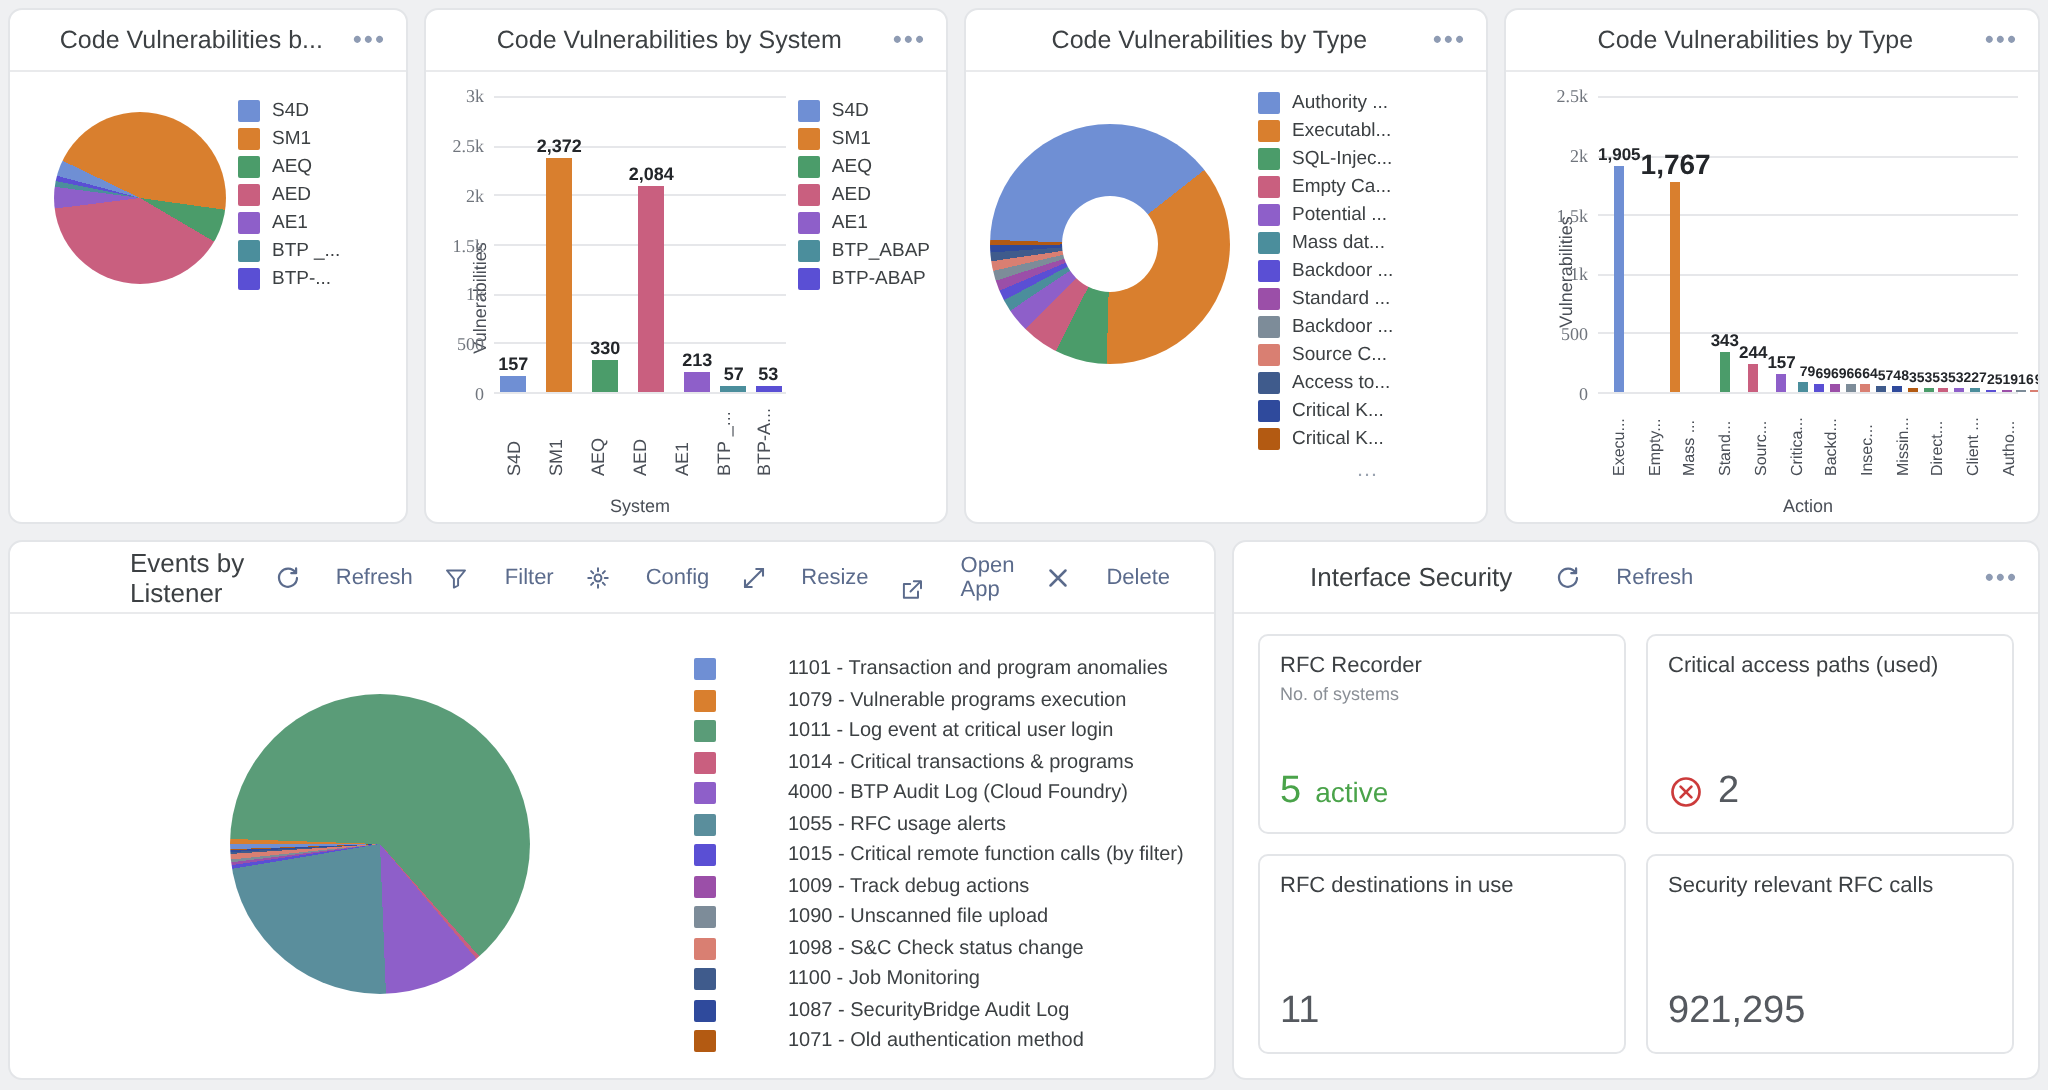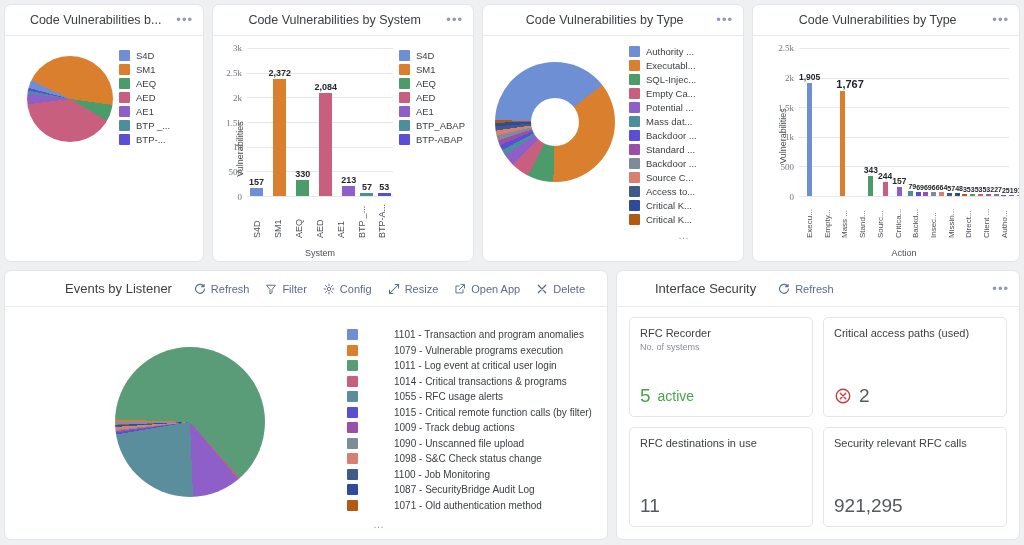--- a/index.html
+++ b/index.html
@@ -85,21 +85,21 @@
   
   .c4 { flex: 1; }
   .plot4 { position: relative; padding: 10px 8px 0 8px; height: 100%; }
 
   
   .cev { width: 604px; }
   .ev-head { height: 36px; flex: 0 0 36px; display: flex; align-items: center;
              border-bottom: 1px solid #e9eaec; padding: 0 10px; }
   .ev-title { font-size: 13px; color: #3c4043; margin-left: 50px; }
   .ev-tools { display: flex; align-items: center; gap: 16px; margin-left: auto; margin-right: 12px; }
-  .tool { display: flex; align-items: flex-end; gap: 5px; font-size: 11px; color: #5b6b8c; cursor: pointer; }
+  .tool { display: flex; align-items: flex-end; gap: 18px; font-size: 11px; color: #5b6b8c; cursor: pointer; }
   .tool svg { display: block; }
   .ev-body { flex: 1; display: flex; padding: 12px 10px 4px 10px; }
   .pie-ev { width: 150px; height: 150px; border-radius: 50%; margin: 28px 0 0 100px; flex:0 0 150px;}
   .ev-legend { margin: 10px 0 0 82px; }
   .ev-legend .lg-item { font-size: 10px; margin-bottom: 1.5px; gap: 36px; }
 
   
   .cis { flex: 1; }
   .is-head { height: 36px; flex: 0 0 36px; display: flex; align-items: center;
              border-bottom: 1px solid #e9eaec; padding: 0 10px; position: relative; }
@@ -374,21 +374,21 @@
                 <div class="gline" style="top: 0%;">
                   <div class="ytick" style="top: 0%;">2.5k</div>
                 </div>
               </div>
             <div class="bars" id="bars4" style="height:100%;">
                 <div class="bar-col">
                   <div class="bval" style="font-size: 8.5px; position: relative; left: 0px;">1,905</div>
                   <div class="bar" style="width: 5px; height: 112.776px; background: rgb(111, 143, 212);"></div>
                 </div>
                 <div class="bar-col">
-                  <div class="bval" style="font-size: 11px; position: relative; left: 0px; margin-left: 16px;">1,767</div>
+                  <div class="bval" style="font-size: 14px; position: relative; left: 0px;">1,767</div>
                   <div class="bar" style="width: 5px; height: 104.606px; background: rgb(217, 127, 46);"></div>
                 </div>
                 <div class="bar-col">
                   <div class="bval" style="font-size: 8.5px; position: relative; left: 0px;">343</div>
                   <div class="bar" style="width: 5px; height: 20.3056px; background: rgb(75, 156, 106);"></div>
                 </div>
                 <div class="bar-col">
                   <div class="bval" style="font-size: 8.5px; position: relative; left: 0px;">244</div>
                   <div class="bar" style="width: 5px; height: 14.4448px; background: rgb(201, 95, 127);"></div>
                 </div>
@@ -571,20 +571,24 @@
               </div>
               <div class="lg-item">
                 <span class="sw" style="background: rgb(90, 156, 120);"></span>
                 <span>1011 - Log event at critical user login</span>
               </div>
               <div class="lg-item">
                 <span class="sw" style="background: rgb(201, 95, 127);"></span>
                 <span>1014 - Critical transactions &amp; programs</span>
               </div>
               <div class="lg-item">
+                <span class="sw" style="background: rgb(142, 95, 201);"></span>
+                <span>4000 - BTP Audit Log (Cloud Foundry)</span>
+              </div>
+              <div class="lg-item">
                 <span class="sw" style="background: rgb(90, 142, 156);"></span>
                 <span>1055 - RFC usage alerts</span>
               </div>
               <div class="lg-item">
                 <span class="sw" style="background: rgb(90, 79, 212);"></span>
                 <span>1015 - Critical remote function calls (by filter)</span>
               </div>
               <div class="lg-item">
                 <span class="sw" style="background: rgb(155, 79, 168);"></span>
                 <span>1009 - Track debug actions</span>

